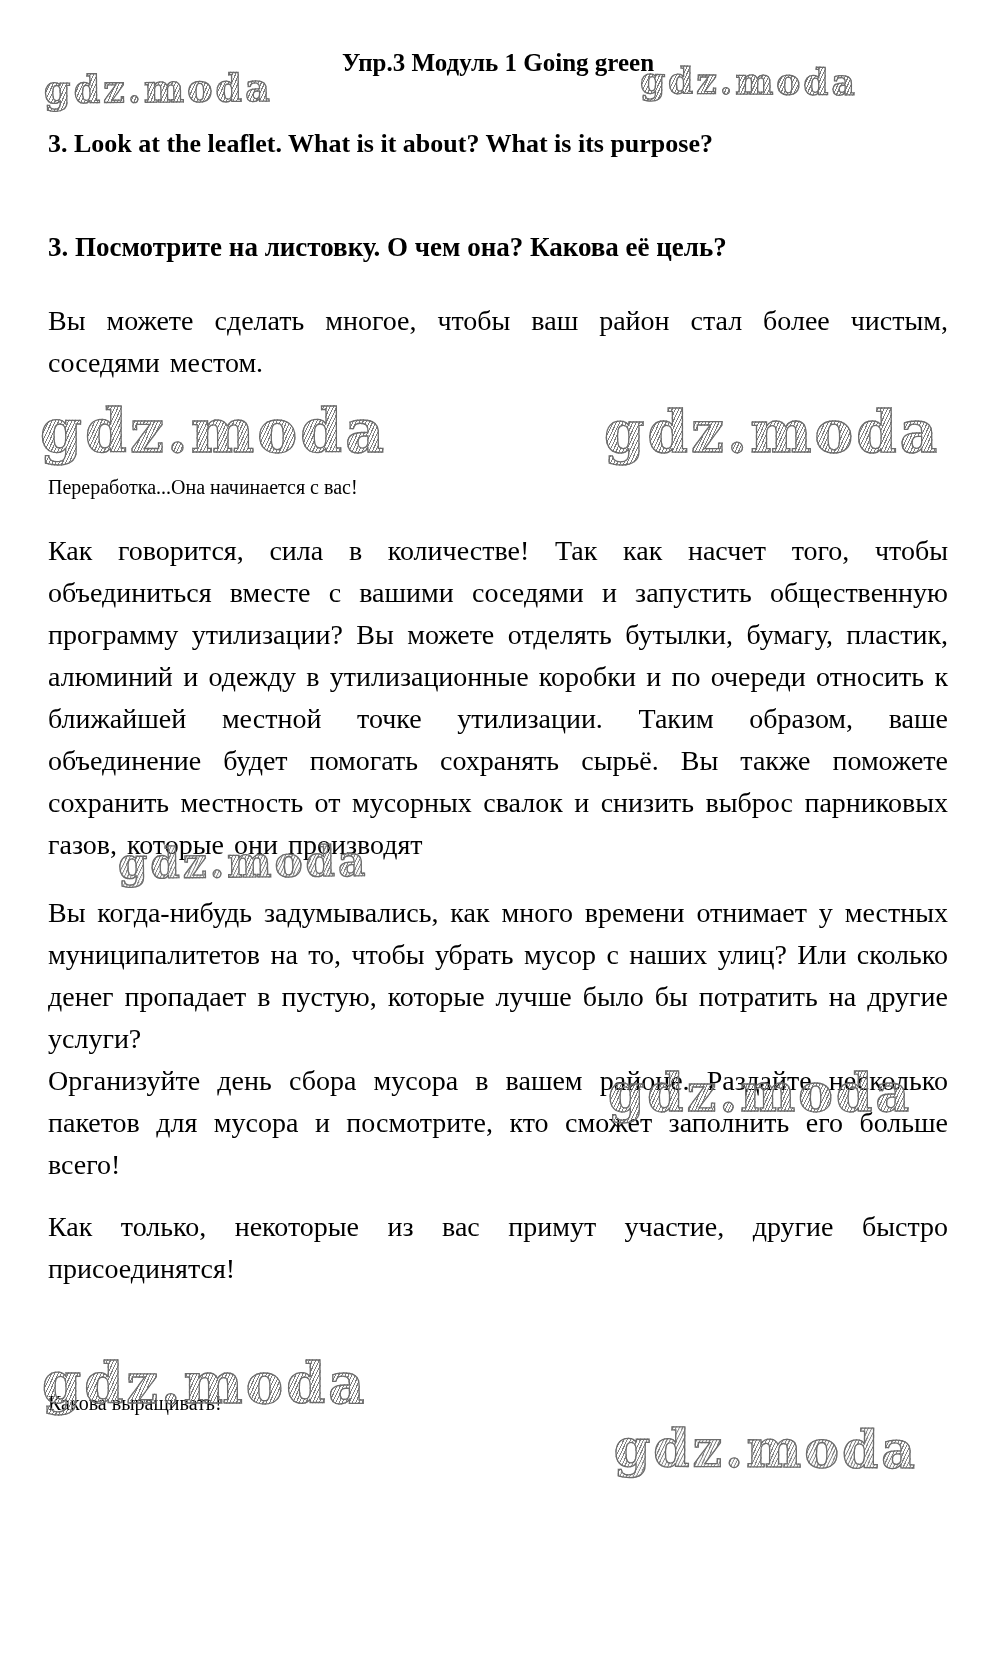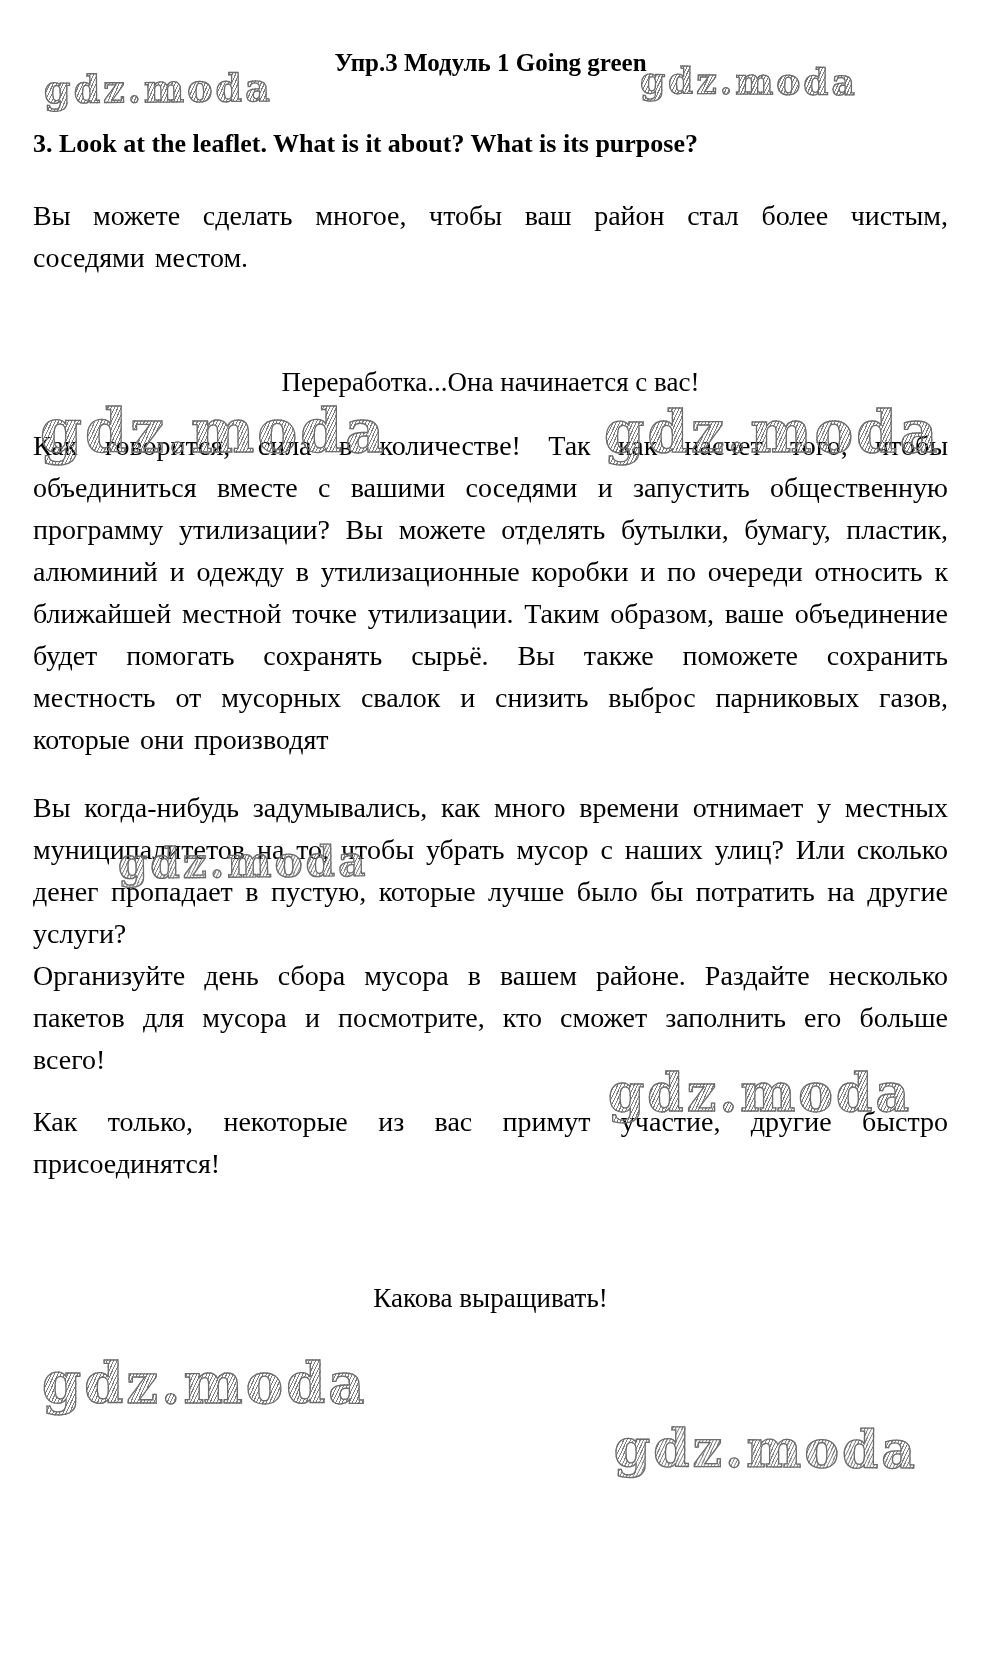--- a/index.html
+++ b/index.html
@@ -5,21 +5,21 @@
   * { margin: 0; padding: 0; box-sizing: border-box; }
   html, body { background: #ffffff; }
   .page {
     position: relative;
     width: 1000px;
     height: 1659px;
     margin: 0 auto;
     background: #ffffff;
     font-family: "Liberation Serif", serif;
     color: #000000;
-    padding: 48px 52px 0 33px;
+    padding: 48px 52px 0 48px;
     overflow: hidden;
   }
   .title {
     text-align: center;
     font-weight: bold;
     font-size: 25px;
     line-height: 1.2;
   }
   .heading-en {
     font-weight: bold;
@@ -34,22 +34,22 @@
     margin-top: 72px;
   }
   .body-text {
     font-size: 28px;
     line-height: 42px;
     text-align: justify;
     word-spacing: 3px;
   }
   .intro        { margin-top: 36px; }
   .center-line  {
-    text-align: center;
-    font-size: 27px;
+    text-align: left;
+    font-size: 20px;
     line-height: 42px;
   }
   .recycle-head { margin-top: 82px; }
   .recycle-body { margin-top: 22px; }
   .bin-head     { margin-top: 26px; }
   .bin-body     { margin-top: 26px; }
   .cleanup-body { }
   .join-body    { margin-top: 20px; }
   .grow-line    { margin-top: 92px; }
 
@@ -92,20 +92,21 @@
   <div class="watermark wm-4">gdz.moda</div>
   <div class="watermark wm-5">gdz.moda</div>
   <div class="watermark wm-6">gdz.moda</div>
   <div class="watermark wm-7">gdz.moda</div>
   <div class="watermark wm-8">gdz.moda</div>
 
   <h1 class="title">Упр.3 Модуль 1 Going green</h1>
 
   <h2 class="heading-en">3. Look at the leaflet. What is it about? What is its purpose?</h2>
 
+  <h2 class="heading-ru">3. Посмотрите на листовку. О чем она? Какова её цель?</h2>
 
   <p class="body-text intro">Вы можете сделать многое, чтобы ваш район стал более чистым, соседями местом.</p>
 
   <p class="center-line recycle-head">Переработка...Она начинается с вас!</p>
 
   <p class="body-text recycle-body">Как говорится, сила в количестве! Так как насчет того, чтобы объединиться вместе с вашими соседями и запустить общественную программу утилизации? Вы можете отделять бутылки, бумагу, пластик, алюминий и одежду в утилизационные коробки и по очереди относить к ближайшей местной точке утилизации. Таким образом, ваше объединение будет помогать сохранять сырьё. Вы также поможете сохранить местность от мусорных свалок и снизить выброс парниковых газов, которые они производят</p>
 
 
   <p class="body-text bin-body">Вы когда-нибудь задумывались, как много времени отнимает у местных муниципалитетов на то, чтобы убрать мусор с наших улиц? Или сколько денег пропадает в пустую, которые лучше было бы потратить на другие услуги?</p>
 

